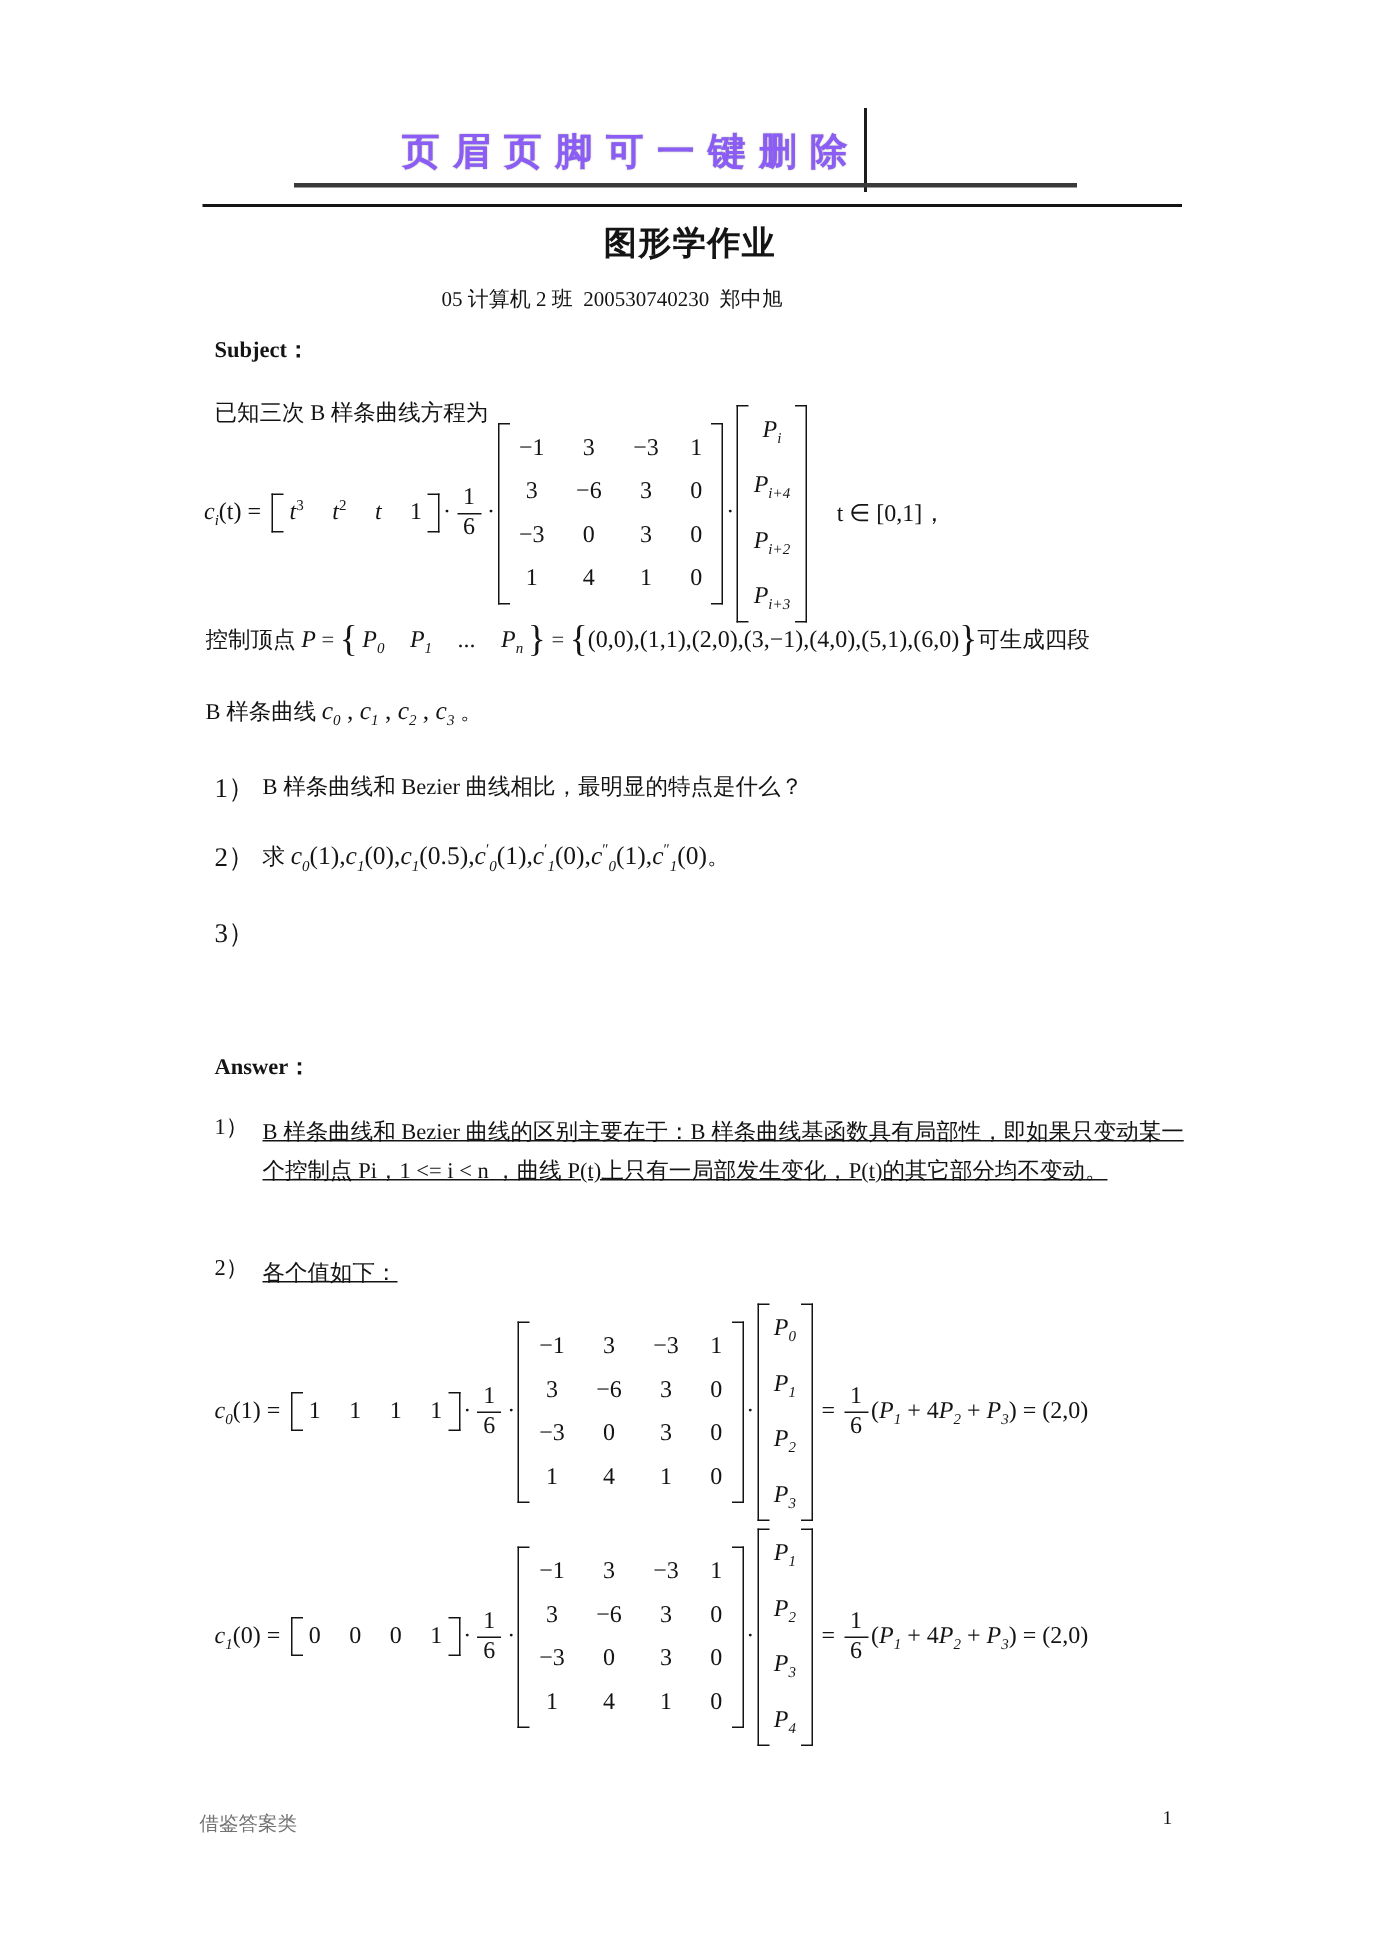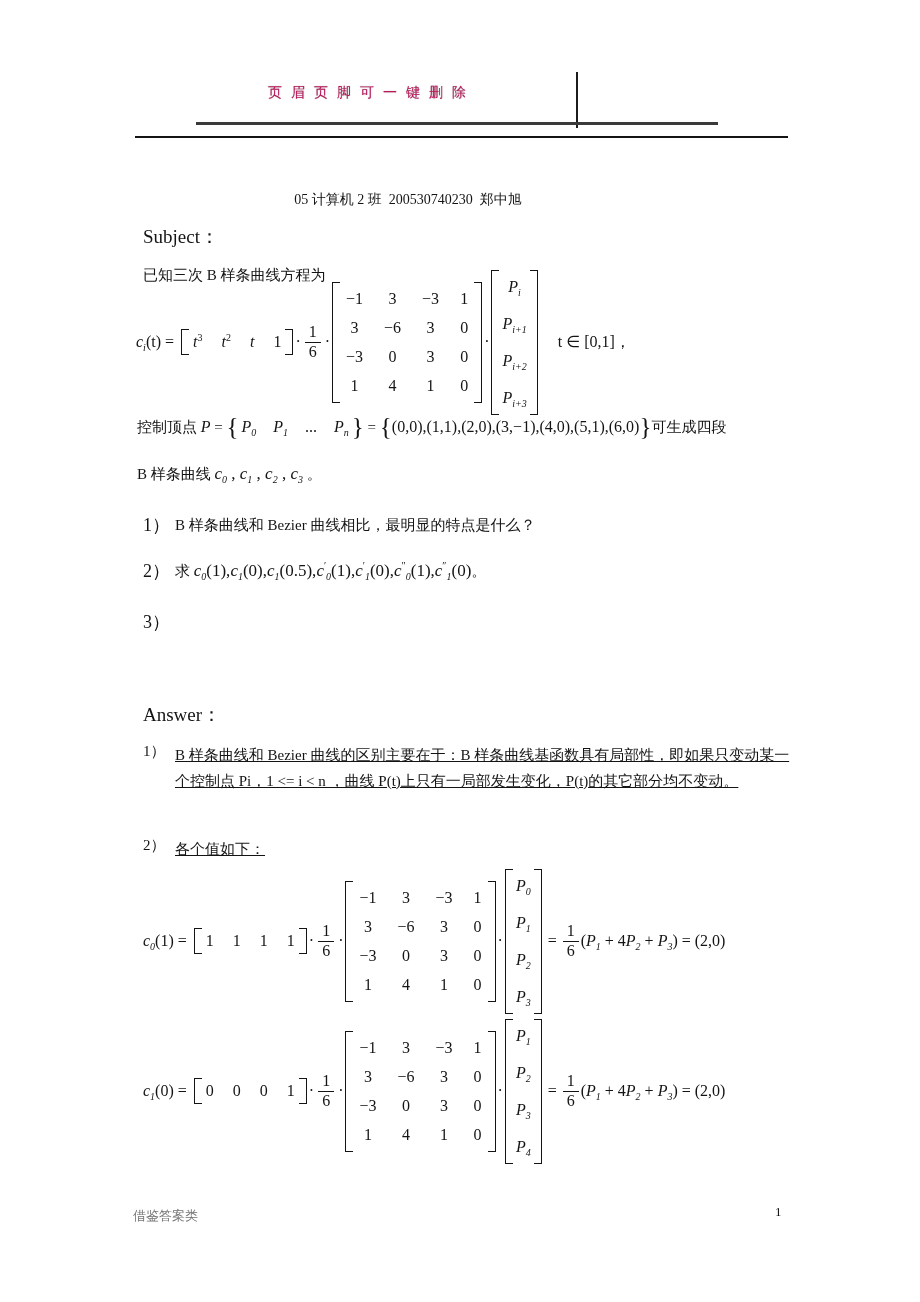--- a/index.html
+++ b/index.html
@@ -2,29 +2,29 @@
 <html><head>
 <meta charset="utf-8">
 <style>
   * { margin:0; padding:0; box-sizing:border-box; }
   html,body { width:920px; height:1302px; }
   body { background:#ffffff; color:#141414; font-family:"Liberation Serif", serif; font-size:15px; }
   .page { position:relative; width:920px; height:1302px; overflow:hidden; background:#fff; }
   .abs { position:absolute; }
 
   
-  .hdr-note { font-size:14px; letter-spacing:9px; color:#be185d; text-shadow:0 0 1px rgba(60,60,60,.55); white-space:pre; }
+  .hdr-note { font-size:25px; letter-spacing:9px; color:#8b5cf6; text-shadow:0 0 1px rgba(60,60,60,.55); white-space:pre;font-weight:bold; }
   .hdr-vline { width:2px; height:56px; background:#1c1c1c; }
   .stamp { width:128px; height:46px; background:#ededed; color:#e03428; font-size:27px; font-weight:bold; letter-spacing:2px; display:flex; align-items:center; justify-content:center; text-shadow:0 0 1px rgba(224,52,40,.6); }
   .hdr-line-thick { height:3px; background:#3a3a3a; }
   .hdr-line-thin { height:2px; background:#141414; }
 
   .doc-title { width:920px; text-align:center; font-size:22px; font-weight:bold; letter-spacing:1px; }
   .byline { width:816px; text-align:center; font-size:14px; white-space:pre; }
-  .sec-head { font-size:19px; font-weight:normal; }
+  .sec-head { font-size:15px; font-weight:bold; }
 
   
   i, .mseq i { font-family:"Liberation Serif", serif; font-style:italic; }
   sub { font-size:10px; font-style:italic; line-height:0; }
   sup { font-size:10px; line-height:0; }
   .mseq span { white-space:pre; }
   .eq { display:flex; align-items:center; white-space:nowrap; }
   .eq .lhs { margin-right:7px; font-size:16px; }
   .mdot { margin:0 2px; font-size:16px; }
   .frac { display:inline-flex; flex-direction:column; align-items:center; line-height:1.15; font-size:16px; margin:0 2px; }
@@ -57,20 +57,21 @@
 </head>
 <body>
 
 <div class="page">
 
   <span class="abs hdr-note" style="left:268px; top:84px;">页眉页脚可一键删除</span>
   <div class="abs hdr-vline" style="left:576px; top:72px;"></div>
   <div class="abs hdr-line-thick" style="left:196px; top:122px; width:522px;"></div>
   <div class="abs hdr-line-thin" style="left:135px; top:136px; width:653px;"></div>
 
+  <div class="abs doc-title" style="left:0; top:147px;">图形学作业</div>
   <div class="abs byline" style="left:0; top:191px;">05 计算机 2 班  200530740230  郑中旭</div>
 
   <div class="abs sec-head" style="left:143px; top:224px;">Subject：</div>
   <div class="abs line" style="left:143px; top:266px;">已知三次 B 样条曲线方程为</div>
 
   <div class="abs eq" style="left:136px; top:285px; height:114px;">
     <span class="lhs"><i>c</i><sub>i</sub><span>(t) =</span></span>
     <span class="rowvec brk">
         <span><i>t</i><sup>3</sup></span>
         <span><i>t</i><sup>2</sup></span>
@@ -97,21 +98,21 @@
         <span>3</span>
         <span>0</span>
         <span>1</span>
         <span>4</span>
         <span>1</span>
         <span>0</span>
       </span>
     <span class="mdot">·</span>
     <span class="colvec brk">
         <span><i>P</i><sub>i</sub></span>
-        <span><i>P</i><sub>i+1</sub></span>
+        <span><i>P</i><sub>i+4</sub></span>
         <span><i>P</i><sub>i+2</sub></span>
         <span><i>P</i><sub>i+3</sub></span>
       </span>
     <span class="eqtail">t ∈ [0,1]，</span>
   </div>
 
   <div class="abs line" style="left:137px; top:414px; white-space:nowrap;">
     <span style="white-space:pre;">控制顶点 </span><i style="font-size:16px;">P</i><span style="white-space:pre;"> = </span><span class="brace">{</span><span class="cp-items mseq">
         <span><i>P</i><sub>0</sub></span>
         <span><i>P</i><sub>1</sub></span>

